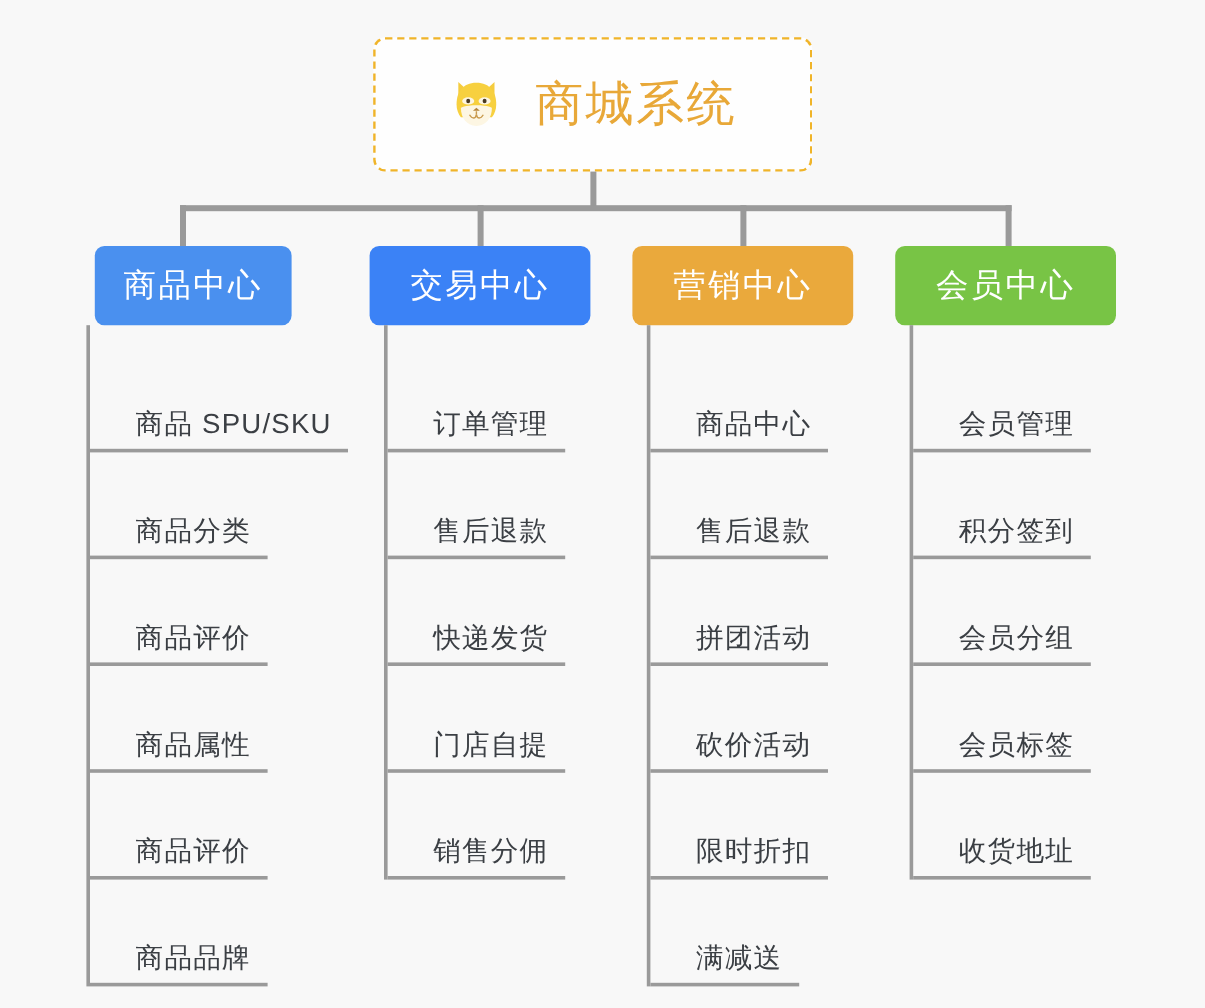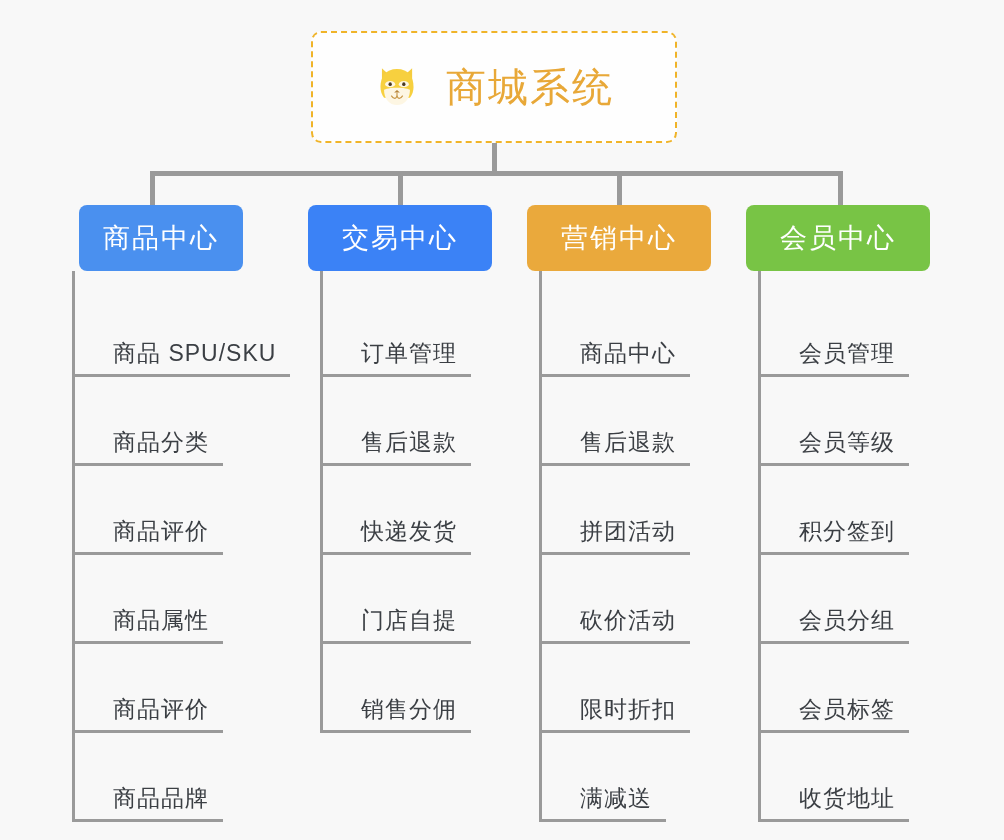--- a/index.html
+++ b/index.html
@@ -235,23 +235,20 @@
       </div>
       <div class="branch" style="left: 746px;">
         <div class="branch-head" style="background: rgb(120, 196, 69); width: 184px;">
           <span>会员中心</span>
         </div>
         <div class="leaf-list">
           <div class="leaf-item">
             <span class="leaf-underline"><span class="leaf-label">会员管理</span></span>
           </div>
           <div class="leaf-item">
-            <span class="leaf-underline"><span class="leaf-label">会员等级</span></span>
-          </div>
-          <div class="leaf-item">
             <span class="leaf-underline"><span class="leaf-label">积分签到</span></span>
           </div>
           <div class="leaf-item">
             <span class="leaf-underline"><span class="leaf-label">会员分组</span></span>
           </div>
           <div class="leaf-item">
             <span class="leaf-underline"><span class="leaf-label">会员标签</span></span>
           </div>
           <div class="leaf-item">
             <span class="leaf-underline"><span class="leaf-label">收货地址</span></span>

